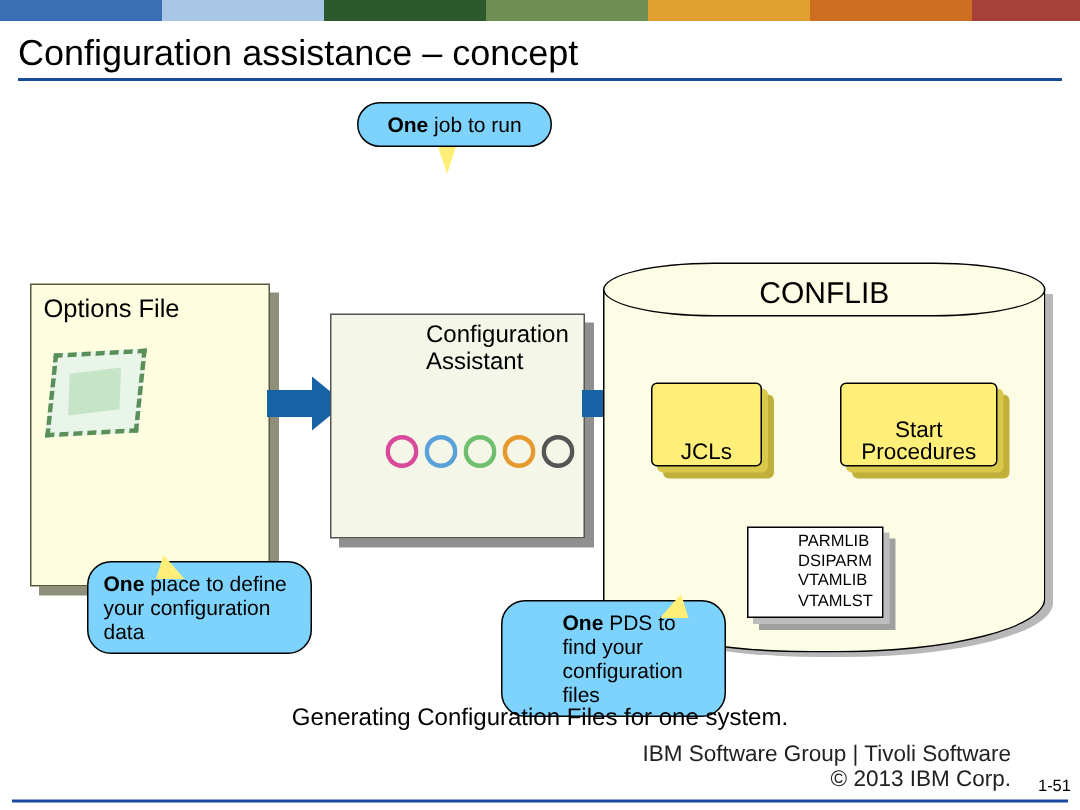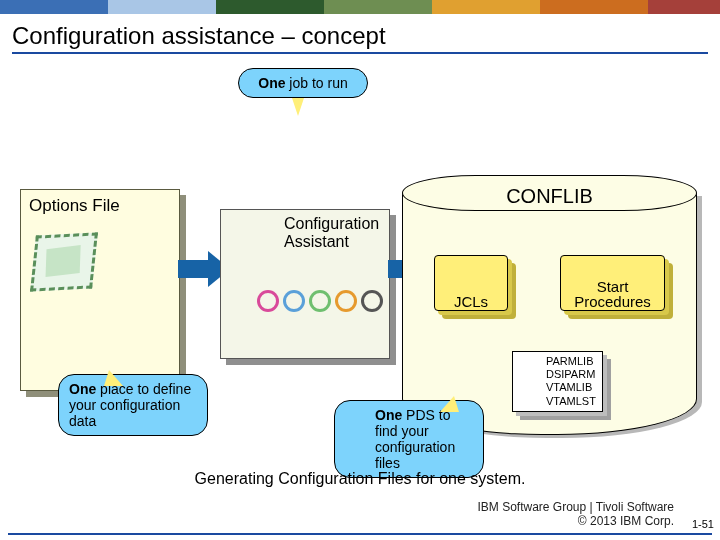--- a/index.html
+++ b/index.html
@@ -106,21 +106,21 @@
     border-bottom:18px solid transparent;
     border-left:22px solid #1763a6;
   }
 
   .subtitle {
     position:absolute; left:0; right:0; bottom:52px; text-align:center;
     font-size:16px;
   }
   .footer {
     position:absolute; right:46px; bottom:12px; text-align:right;
-    font-size:12px; color:#222;
+    font-size:15px; color:#222;
   }
   .pagenum {
     position:absolute; right:6px; bottom:10px; font-size:11px;
   }
   .underrule {
     position:absolute; left:8px; right:8px; bottom:5px; height:2px; background:#1a4aa0;
   }
 </style>
 </head>
 <body>
@@ -166,21 +166,21 @@
     <div class="top"></div>
     <div class="cyl-label">CONFLIB</div>
 
     <div class="docstack" style="left:32px; top:80px;">
       <span>JCLs</span>
     </div>
     <div class="docstack small" style="left:158px; top:80px;">
       <span><span>Start</span><br><span>Procedures</span></span>
     </div>
 
-    <div class="libbox" style="left:110px; top:176px;padding-left:33px;">
+    <div class="libbox" style="left:96px; top:176px;padding-left:33px;">
       <div>PARMLIB</div>
       <div>DSIPARM</div>
       <div>VTAMLIB</div>
       <div>VTAMLST</div>
     </div>
   </div>
 
   <div class="callout" style="left:58px; top:310px; width:150px;">
     <b>One</b><span> place to define your configuration data</span>
   </div>

